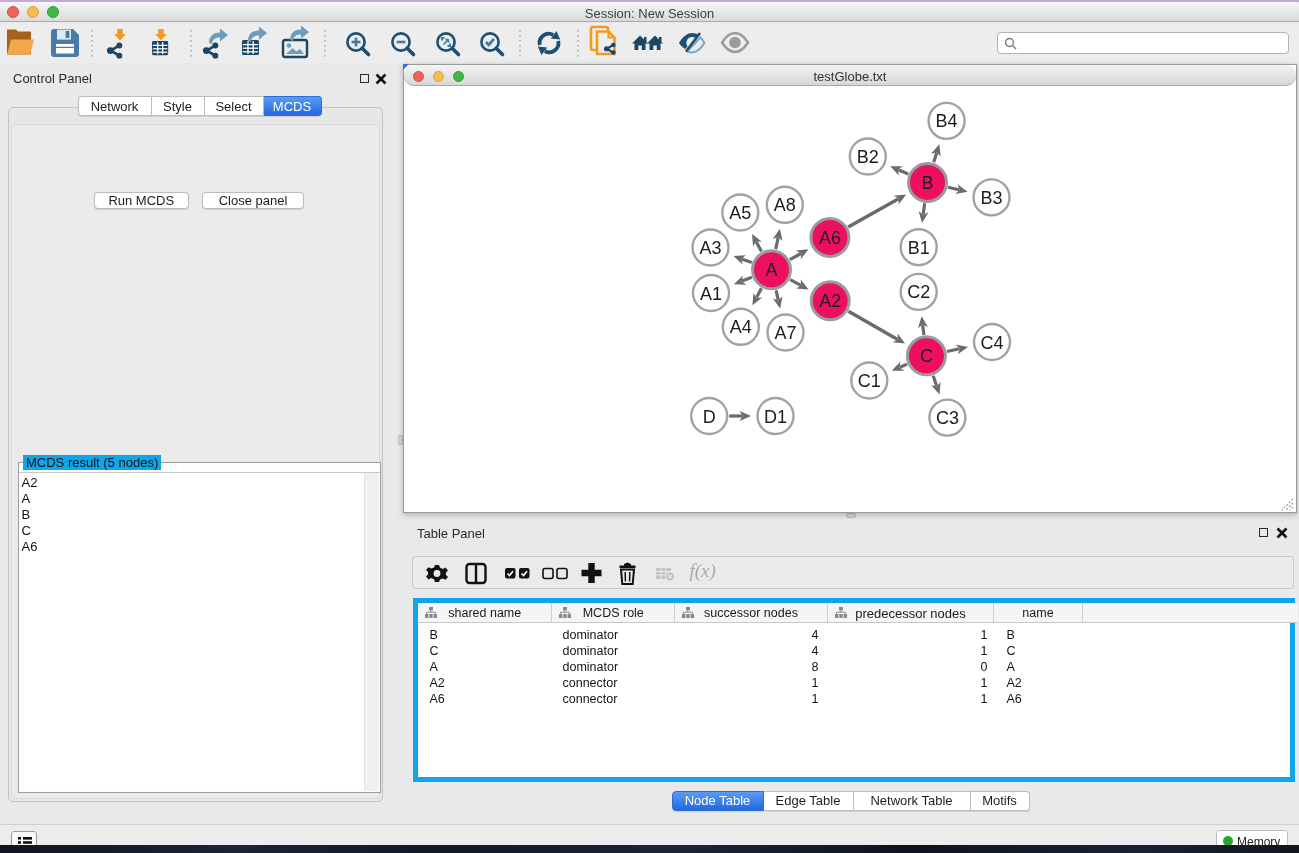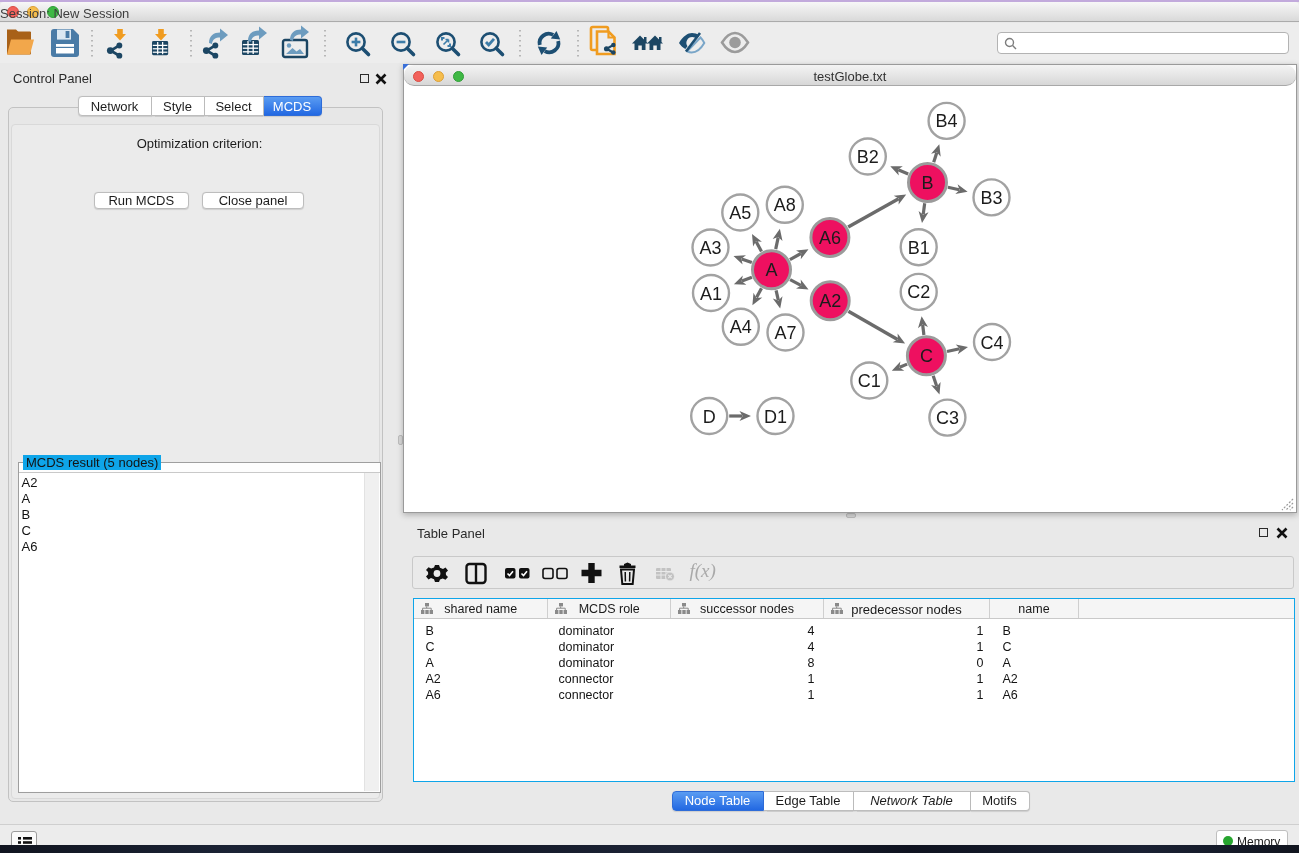--- a/index.html
+++ b/index.html
@@ -13,21 +13,21 @@
 .btn{position:absolute;background:#fff;border:1px solid #bdbdbd;border-radius:4px;font-size:13px;color:#1d1d1d;display:flex;align-items:center;justify-content:center;box-shadow:0 0.5px 1px rgba(0,0,0,.12);}
 </style></head>
 <body>
 
 <div class="abs" style="left:0;top:0;width:1299px;height:2px;background:#c2aadc;"></div>
 
 <div class="abs" style="left:0;top:2px;width:1299px;height:20px;background:linear-gradient(#f7f7f7,#d9d9d9);border-bottom:1px solid #ababab;border-radius:4px 4px 0 0;">
   <div class="abs" style="left:7px;top:4px;width:12px;height:12px;border-radius:50%;background:#f2615b;border:0.5px solid #d94c42;"></div>
   <div class="abs" style="left:27px;top:4px;width:12px;height:12px;border-radius:50%;background:#f5bd4c;border:0.5px solid #dda036;"></div>
   <div class="abs" style="left:47px;top:4px;width:12px;height:12px;border-radius:50%;background:#3fb844;border:0.5px solid #2f9e38;"></div>
-  <div class="abs" style="left:0;top:4px;width:1299px;font-size:13px;color:#3e3e3e;">Session: New Session</div>
+  <div class="abs" style="left:0;top:4px;width:1299px;text-align:center;font-size:13px;color:#3e3e3e;">Session: New Session</div>
 </div>
 
 <div class="abs" style="left:0;top:23px;width:1299px;height:40px;background:#ededed;">
 <svg class="abs" style="left:0;top:0" width="1299" height="40">
       <g transform="translate(0,-23)">
         <g transform="translate(6,28.5)">
           <path d="M1 1 L10 1 L12.5 3.5 L25 3.5 L25 8 L1 8 Z" fill="#a86118"></path>
           <rect x="1" y="3" width="24" height="23" rx="1" fill="#a86118"></rect>
           <path d="M5 11 L28 11 L24 26 L1 26 Z" fill="#f2a74b"></path>
         </g>
@@ -174,21 +174,20 @@
   <div class="abs" style="left:8px;top:44px;width:375px;height:695px;background:#e7e7e7;border:1px solid #c2c2c2;border-radius:5px;"></div>
   <div class="abs" style="left:11px;top:61px;width:369px;height:675px;background:#ebebeb;border:1px solid #d9d9d9;border-radius:4px;"></div>
 
   <div class="seg" style="left:77.5px;top:33px;">
     <span style="width:74px;">Network</span>
       <span style="width:53px;">Style</span>
       <span style="width:59px;">Select</span>
       <span class="sel" style="width:58px;">MCDS</span>
   </div>
 
-  <div class="abs" style="left:0;top:73px;width:399px;text-align:center;font-size:13px;color:#1c1c1c;">Optimization criterion:</div>
   <div class="btn" style="left:94px;top:129px;width:94.5px;height:17px;">Run MCDS</div>
   <div class="btn" style="left:202px;top:129px;width:102px;height:17px;">Close panel</div>
 
   <div class="abs" style="left:17.5px;top:398.5px;width:363px;height:331.5px;border:1px solid #9e9e9e;background:#fdfdfd;"></div>
   <div class="abs" style="left:23px;top:392px;background:#0ea5e9;padding:0 3px;font-size:13px;color:#141414;">MCDS result (5 nodes)</div>
   <div class="abs" style="left:18.5px;top:409px;width:361px;height:318.5px;background:#fff;border-top:1px solid #c9c9c9;">
     <div style="padding:2px 0 0 3px;font-size:13px;line-height:16px;color:#111;">A2<br>A<br>B<br>C<br>A6</div>
     <div class="abs" style="right:1px;top:0;width:15px;height:318px;background:#f0f0f0;border-left:1px solid #e2e2e2;"></div>
   </div>
 </div>
@@ -341,21 +340,21 @@
             <line x1="5" y1="0" x2="5" y2="11"></line>
             <line x1="10" y1="0" x2="10" y2="11"></line>
           </g>
           <circle cx="14" cy="8.5" r="4.5" fill="#8c8c8c" stroke="#eaeaea" stroke-width="1"></circle>
           <path d="M12.3 6.8 L15.7 10.2 M15.7 6.8 L12.3 10.2" stroke="#eaeaea" stroke-width="1.2"></path>
         </g>
     </svg>
     <div class="abs" style="left:277px;top:3px;font-family:'Liberation Serif',serif;font-style:italic;font-size:19px;color:#a9a9a9;">f(x)</div>
   </div>
 
-  <div class="abs" style="left:9.5px;top:79px;width:882px;height:184px;background:#fff;border:1px solid #0ea5e9;">
+  <div class="abs" style="left:9.5px;top:79px;width:882px;height:184px;background:#fff;border:5px solid #0ea5e9;">
     <div class="abs" style="left:0;top:0;width:880px;height:20px;background:#f5f5f5;border-bottom:1px solid #c9c9c9;">
         <div class="abs" style="left:0px;top:0;width:134.5px;height:19px;border-right:1px solid #cfcfcf;"></div>
         <svg width="12" height="12" style="position:absolute;left:7.0px;top:4px;">
           <g fill="#8a8a8a">
             <rect x="4" y="0" width="4" height="3.4"></rect>
             <rect x="0" y="7" width="3.4" height="4"></rect>
             <rect x="4.3" y="7" width="3.4" height="4"></rect>
             <rect x="8.6" y="7" width="3.4" height="4"></rect>
             <path d="M5.7 3.4 L5.7 5.2 M1.6 7 L1.6 5.2 L10.2 5.2 L10.2 7" stroke="#8a8a8a" stroke-width="1" fill="none"></path>
           </g>
@@ -420,21 +419,21 @@
       <div class="abs" style="top:89px;left:12px;font-size:12.5px;color:#141414;">A6</div>
       <div class="abs" style="top:89px;left:145px;font-size:12.5px;color:#141414;">connector</div>
       <div class="abs" style="top:89px;left:257px;width:144px;text-align:right;font-size:12.5px;color:#141414;">1</div>
       <div class="abs" style="top:89px;left:410px;width:160px;text-align:right;font-size:12.5px;color:#141414;">1</div>
       <div class="abs" style="top:89px;left:589px;font-size:12.5px;color:#141414;">A6</div>
   </div>
 
   <div class="seg" style="left:268.5px;top:271.5px;">
     <span class="sel" style="width:92px;">Node Table</span>
       <span style="width:90px;">Edge Table</span>
-      <span style="width:117px;font-style:italic;">Network Table</span>
+      <span style="width:117px;">Network Table</span>
       <span style="width:59px;">Motifs</span>
   </div>
 </div>
 
 <div class="abs" style="left:0;top:824px;width:1299px;height:28px;background:#ececec;border-top:1px solid #cfcfcf;">
   <div class="abs" style="left:11px;top:6px;width:26px;height:21px;background:#fafafa;border:1px solid #9b9b9b;border-radius:3px;">
     <svg width="26" height="21">
         <g fill="#111">
           <rect x="6" y="5" width="3" height="2.6"></rect>
           <rect x="11" y="5" width="9" height="2.6"></rect>

